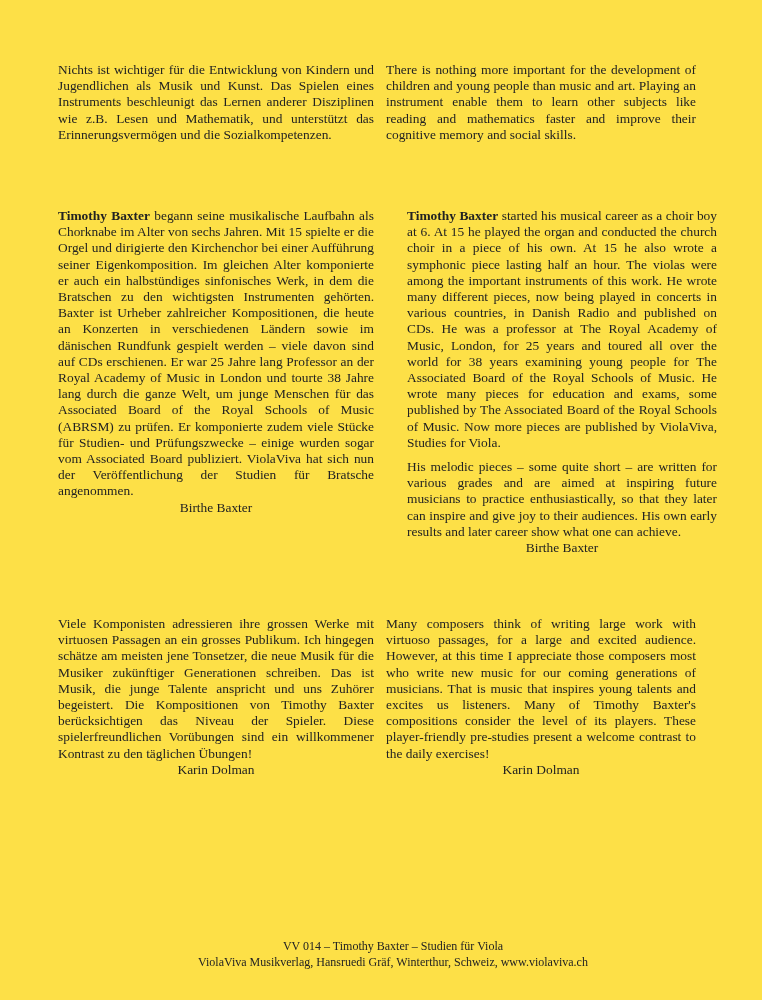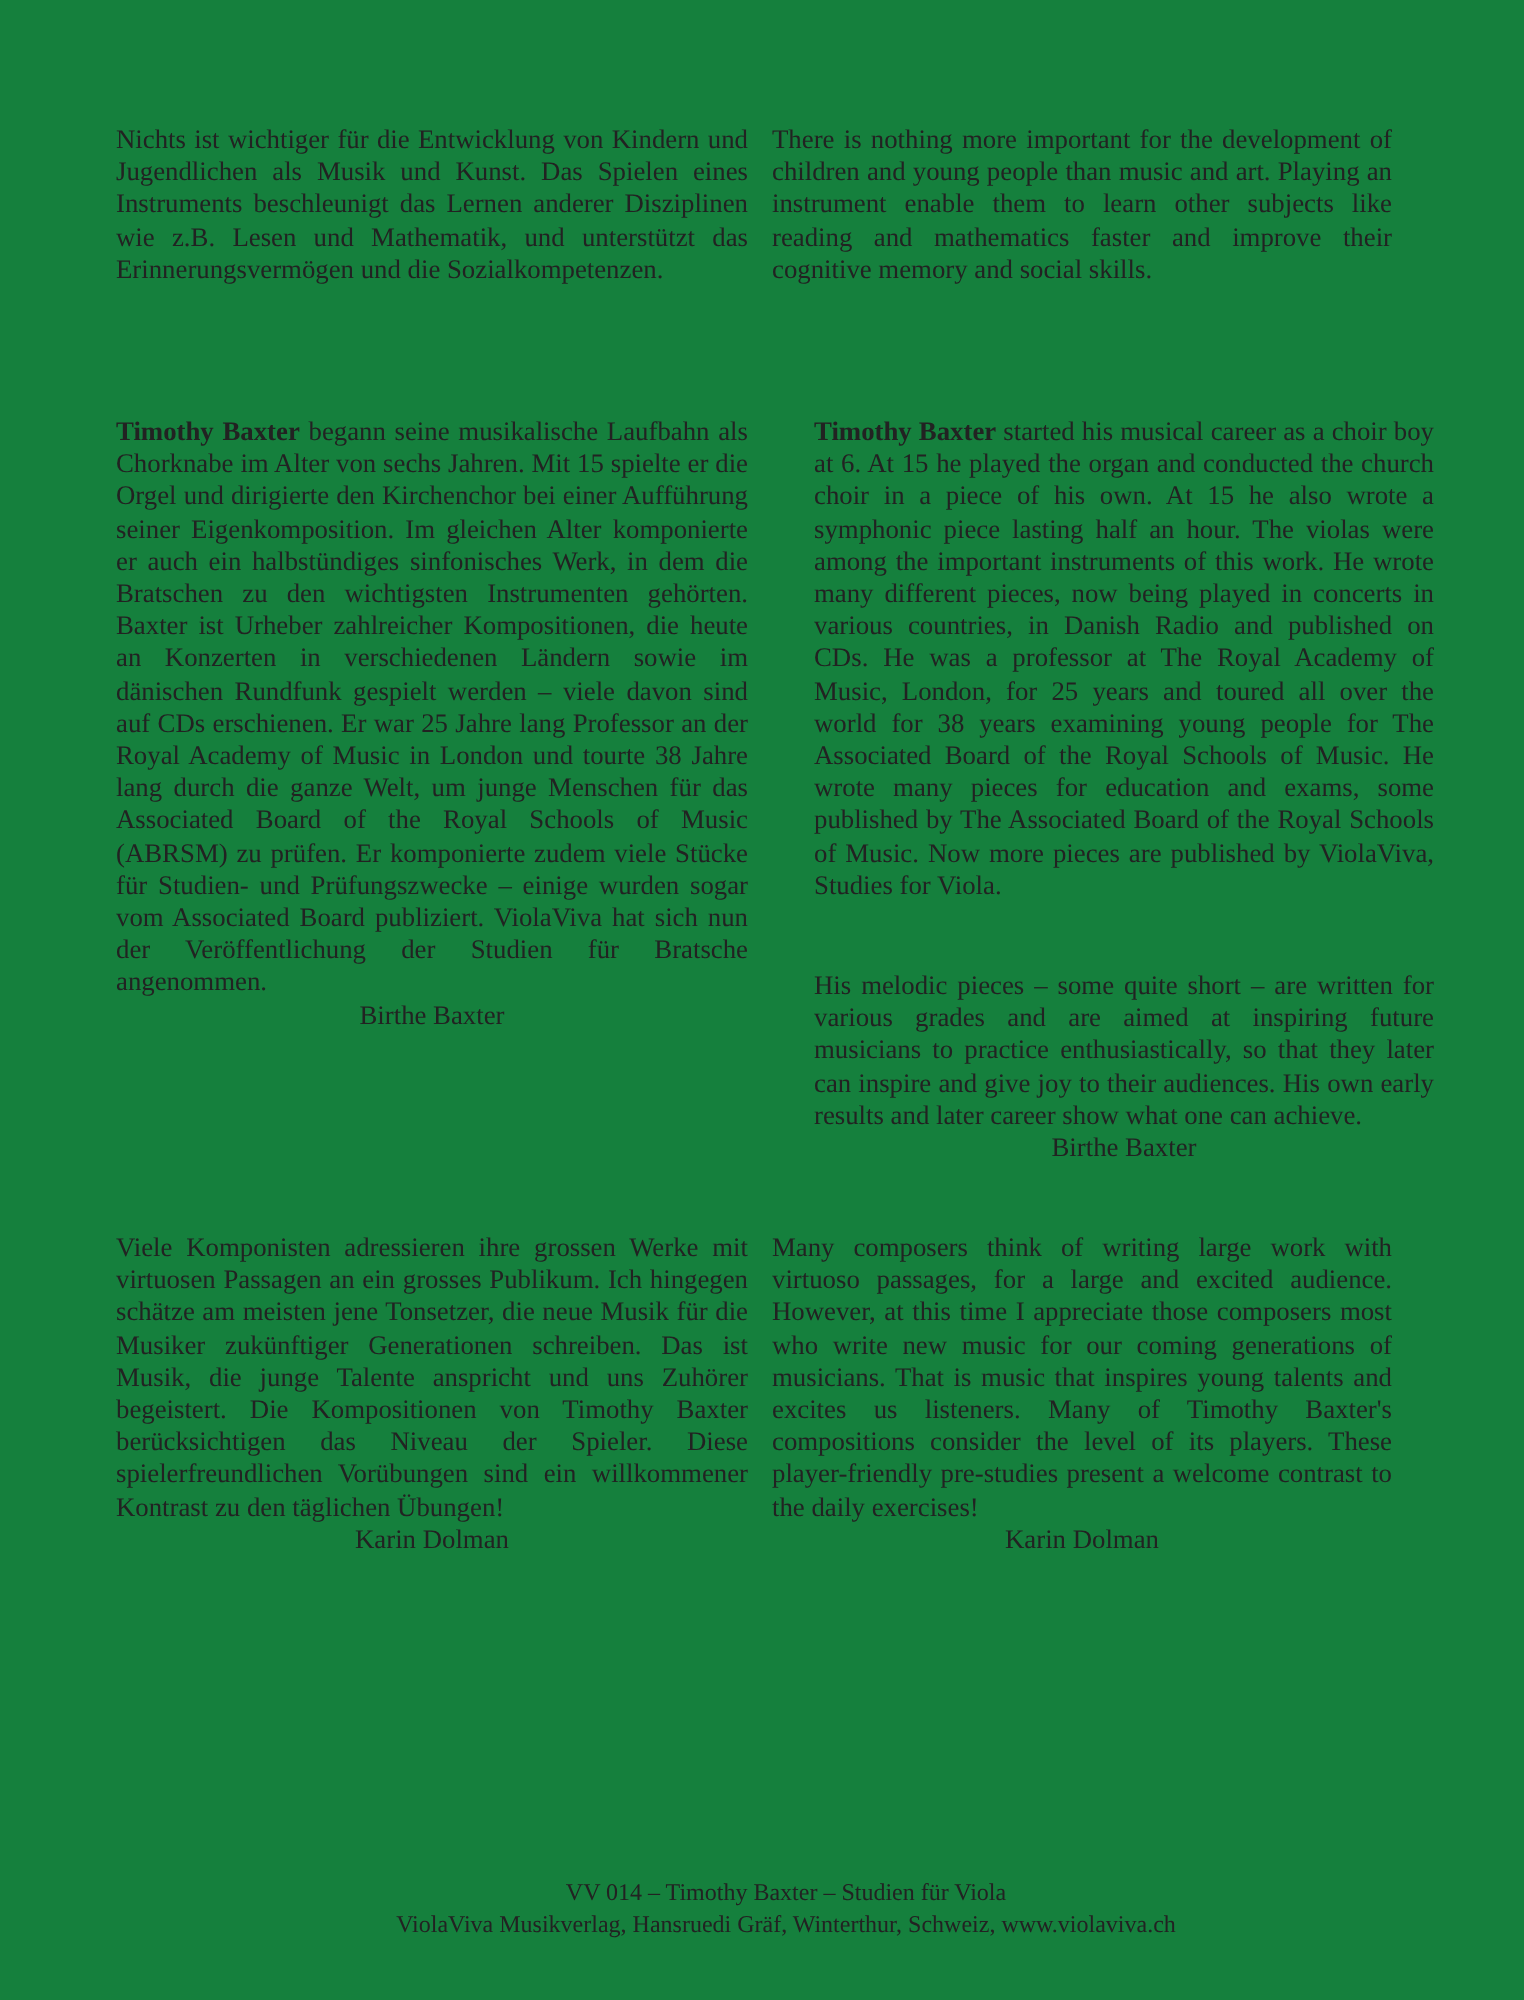--- a/index.html
+++ b/index.html
@@ -5,21 +5,21 @@
   html, body {
     margin: 0;
     padding: 0;
     background: #e8e8e8;
   }
   .page {
     position: relative;
     width: 762px;
     height: 1000px;
     margin: 0 auto;
-    background: #15803d;
+    background: #fde047;
     font-family: "Liberation Serif", "DejaVu Serif", serif;
     color: #222222;
     overflow: hidden;
   }
   .row {
     position: absolute;
     left: 58px;
     width: 638px;
     display: grid;
     grid-template-columns: 316px 310px;
@@ -33,21 +33,21 @@
     font-size: 13.4px;
     line-height: 16.2px;
     text-align: justify;
   }
   .col-en {
   }
   .col p {
     margin: 0;
   }
   .col p + p {
-    margin-top: 34px;
+    margin-top: 8px;
   }
   .col p.signature {
     margin-top: 0;
     text-align: center;
   }
   .lead {
     font-weight: bold;
   }
   .footer {
     position: absolute;

